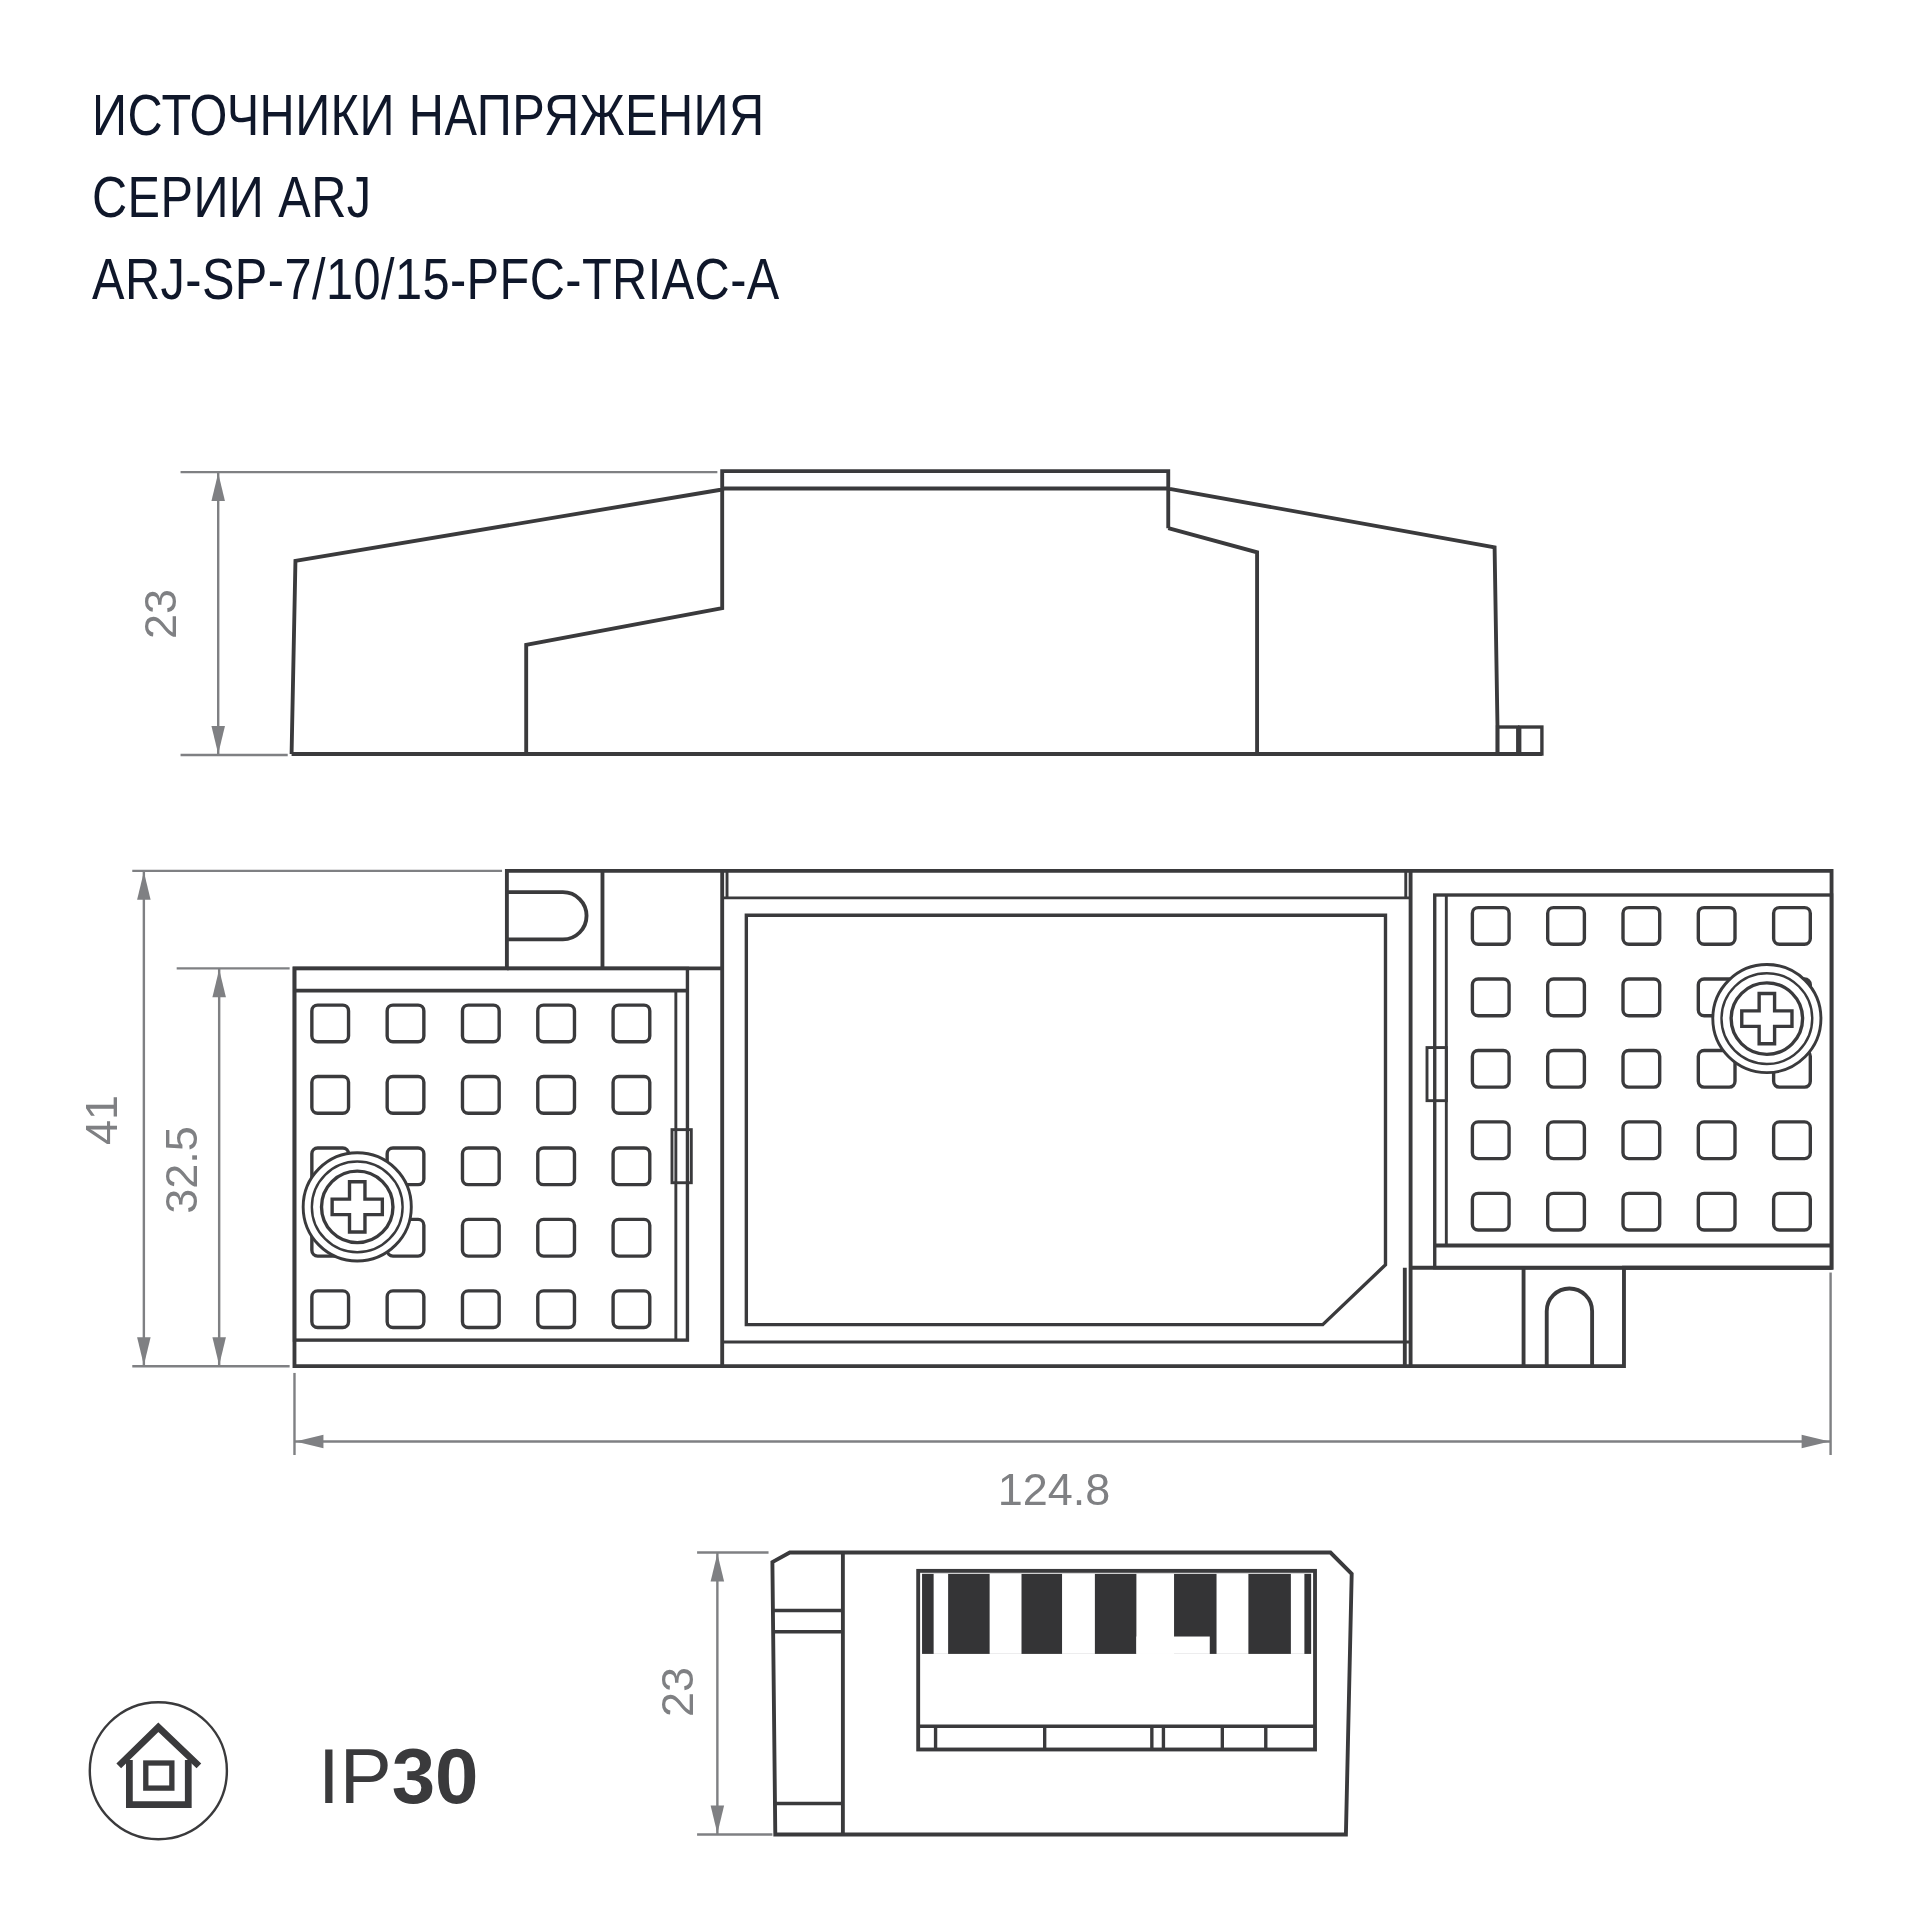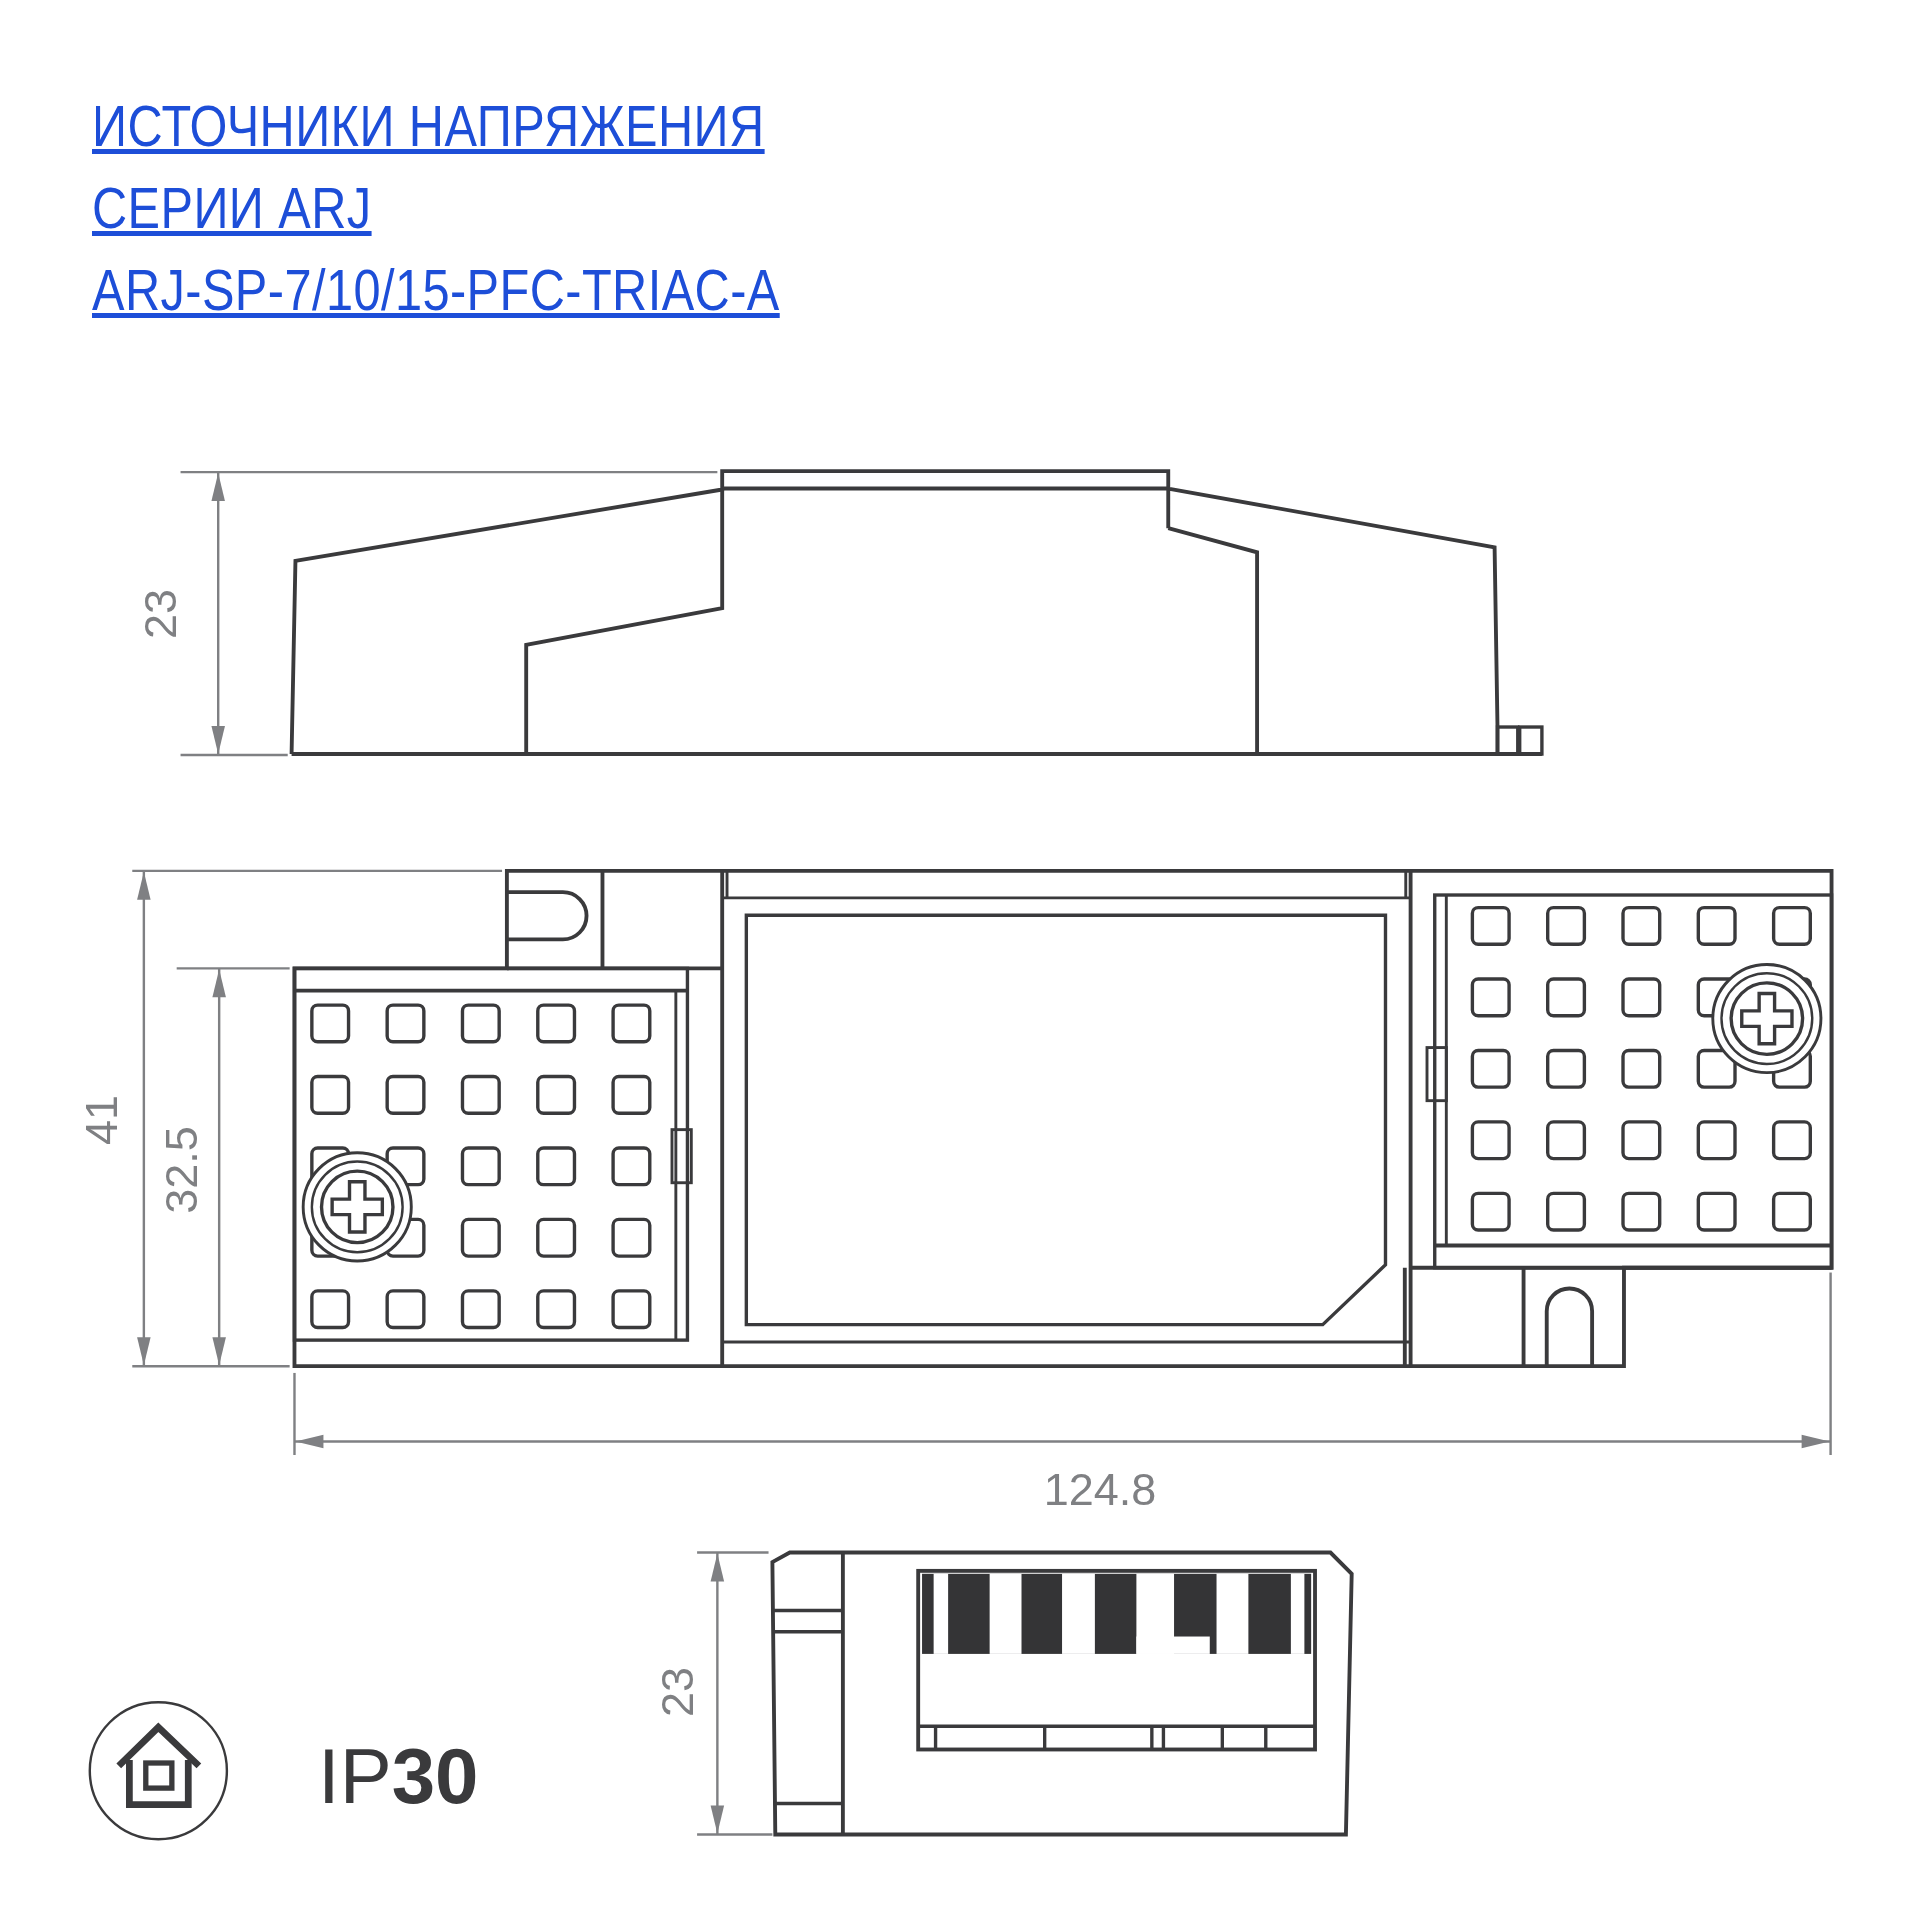--- a/index.html
+++ b/index.html
@@ -1,19 +1,19 @@
 <!DOCTYPE html>
 <html><head>
 <meta charset="utf-8">
 <style>
   html,body{margin:0;padding:0;background:#ffffff;}
   .page{position:relative;width:1931px;height:1931px;background:#ffffff;overflow:hidden;
         font-family:"Liberation Sans", sans-serif;}
   
-  .title{position:absolute;left:92px;top:85px;color:#1d4ed8;text-decoration:underline;}
+  .title{position:absolute;left:92px;top:74px;color:#0f172a;}
   .title .line{display:block;height:82px;line-height:82px;font-size:58px;font-weight:400;
                transform:scaleX(0.84);transform-origin:left center;white-space:nowrap;letter-spacing:0.5px;}
   
   .logo{position:absolute;left:1487px;top:58px;width:406px;height:280px;color:#d9d9da;}
   .logo .word{position:absolute;left:9.7px;top:188px;font-size:93px;font-weight:700;font-style:italic;
               letter-spacing:-2.9px;color:#d9d9da;transform:scaleX(0.96);transform-origin:left center;}
   .logo .reg{position:absolute;left:336px;top:188px;font-size:29px;font-weight:400;color:#d9d9da;}
   
   svg.drawing{position:absolute;left:0;top:0;width:1931px;height:1931px;pointer-events:none;}
   .ln{stroke:#3a3a3c;fill:none;stroke-linecap:butt;stroke-linejoin:miter;}
@@ -228,19 +228,19 @@
         <path d="M 123,1829 L 164,1789 L 206,1829" fill="none" stroke="#3a3a3c" stroke-width="7"></path>
         <path d="M 134,1823 L 134,1869 L 195,1869 L 195,1823" fill="none" stroke="#3a3a3c" stroke-width="7"></path>
         <rect x="151" y="1826" width="27" height="26" fill="none" stroke="#3a3a3c" stroke-width="5.5"></rect>
       </g>
     </g>
   </svg>
 
   <div class="dimlabel vert" style="left:161px;top:614px;">23</div>
   <div class="dimlabel vert" style="left:102px;top:1120px;">41</div>
   <div class="dimlabel vert" style="left:182px;top:1170px;">32.5</div>
-  <div class="dimlabel" style="left:1100px;top:1490px;">124.8</div>
+  <div class="dimlabel" style="left:1054px;top:1490px;">124.8</div>
   <div class="dimlabel vert" style="left:678px;top:1692px;">23</div>
 
   <div class="iptext"><span class="p1">IP</span><span class="p2">30</span></div>
 
 </div>
 
 
 </body></html>

